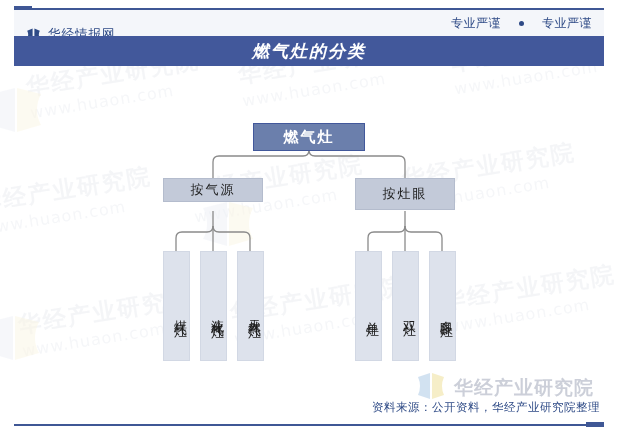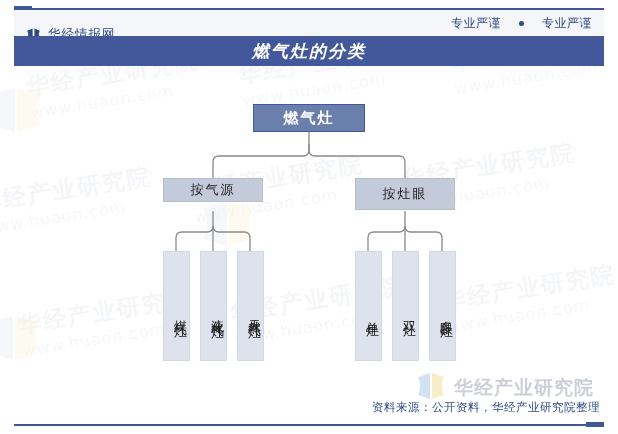--- a/index.html
+++ b/index.html
@@ -97,21 +97,21 @@
   .diagram{position:absolute;left:0;top:66px;width:618px;height:330px;}
   svg.links{position:absolute;left:0;top:0;width:618px;height:330px;}
 
   .node{
     position:absolute;box-sizing:border-box;
     display:flex;align-items:center;justify-content:center;
     font-family:"DejaVu Sans",sans-serif;
   }
   .node.root{
     background:#6b7fac;border:1px solid #42589b;
-    color:#ffffff;font-size:15px;font-weight:bold;letter-spacing:2px;
+    color:#ffffff;font-size:15px;font-weight:bold;letter-spacing:2px;margin-top:19px;
   }
   .node.mid{
     background:#c3cad9;border:1px solid #b4bccd;
     color:#1c1c1c;font-size:13px;letter-spacing:2px;
   }
   .node.leaf{
     background:#dde2ec;border:1px solid #d2d8e4;
     color:#1c1c1c;font-size:13px;letter-spacing:2px;
     writing-mode:vertical-rl;text-orientation:upright;
     padding-top:14px;align-items:flex-start;

